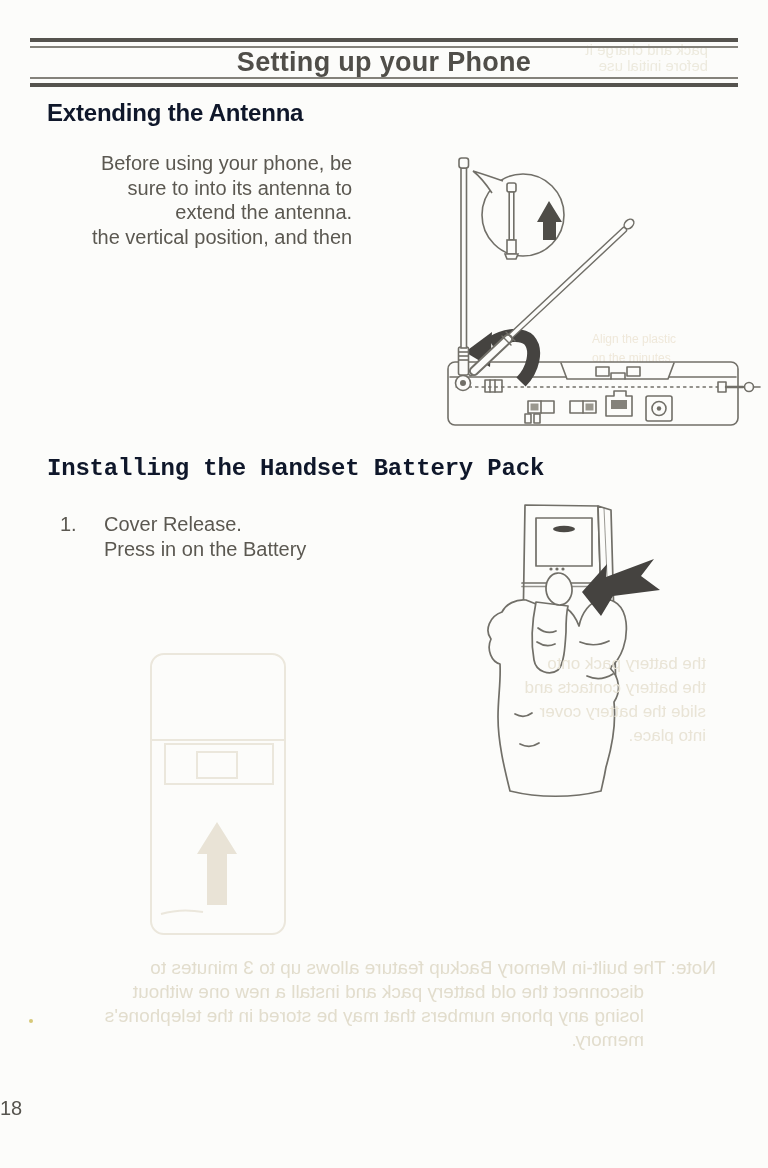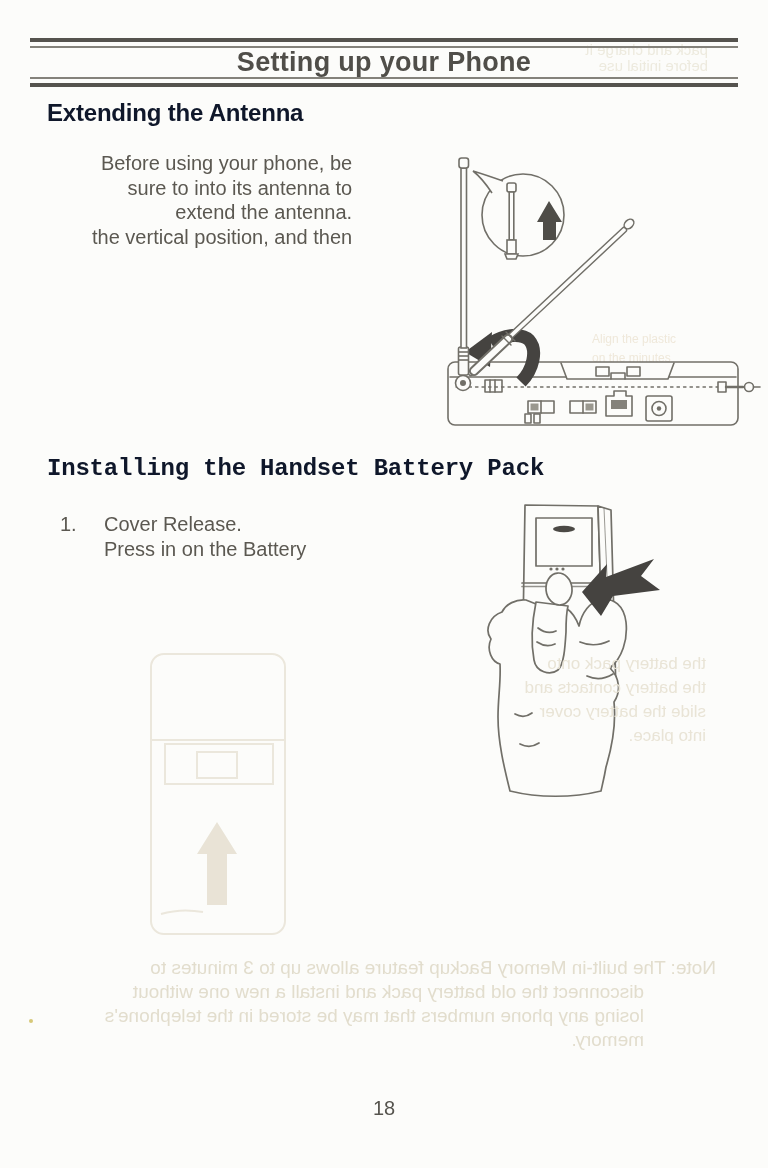--- a/index.html
+++ b/index.html
@@ -19,21 +19,21 @@
     font-size:27px;font-weight:bold;color:#504e49;letter-spacing:.3px;line-height:29px;
   }
   .h2{
     position:absolute;left:47px;font-size:24px;font-weight:bold;color:#0f172a;
     letter-spacing:-0.2px;line-height:27px;
   }
   .h2-1{top:99px;} .h2-2{top:455px;font-family:Liberation Mono, monospace;}
   .body-par{position:absolute;left:92px;top:151px;font-size:20px;line-height:24.5px;color:#5b5851;text-align:right;}
   .step-num{position:absolute;left:60px;top:512px;font-size:20px;line-height:24.5px;color:#5b5851;}
   .step-text{position:absolute;left:104px;top:512px;font-size:20px;line-height:24.5px;color:#5b5851;}
-  .page-num{position:absolute;top:1097px;left:0;width:768px;text-align:center;font-size:20px;color:#56544e;}
+  .page-num{position:absolute;top:1097px;left:0;width:768px;text-align:left;font-size:20px;color:#56544e;}
   .illo{position:absolute;}
   .illo-antenna{left:430px;top:146px;}
   .illo-handset{left:458px;top:492px;}
   .illo-ghost{left:145px;top:652px;opacity:.9;}
   
   .ghost{position:absolute;color:#e4dfd1;font-size:17px;line-height:24px;white-space:nowrap;}
   .mirror{transform:scaleX(-1);}
   .ghost-header{left:538px;top:42px;width:170px;font-size:15px;line-height:16px;color:#edeade;}
   .ghost-mid{left:592px;top:330px;width:140px;font-size:12px;line-height:19px;color:#efe8da;}
   .ghost-hand{left:566px;top:652px;width:140px;color:#e9e4d6;}

